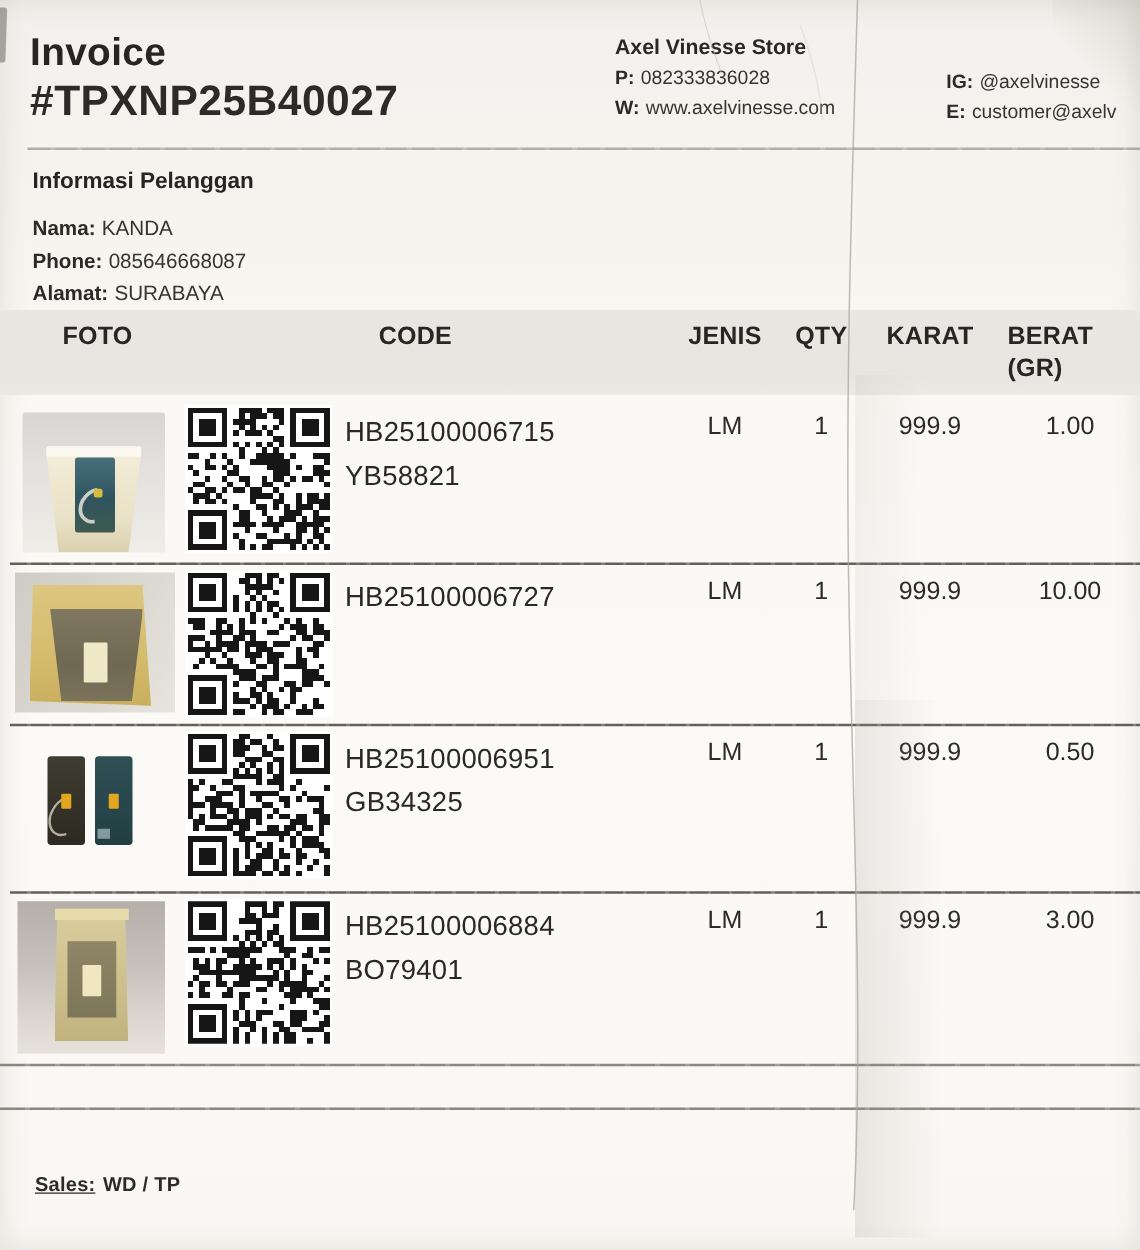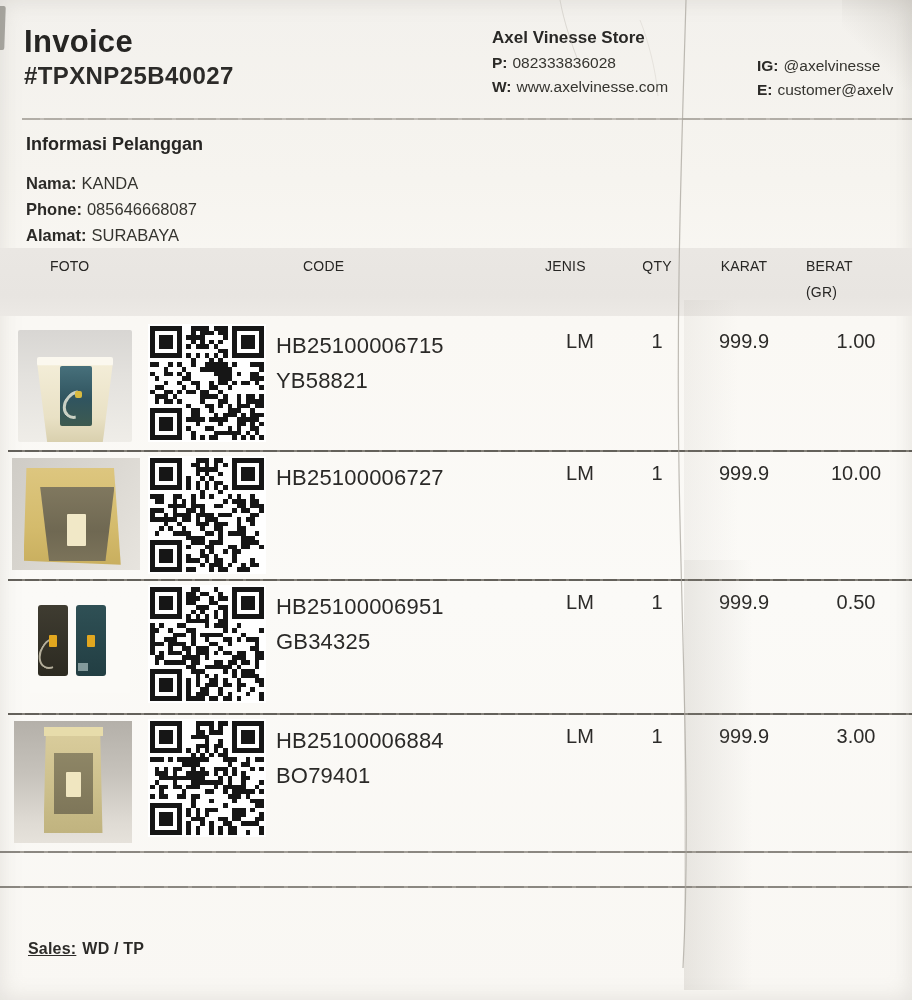--- a/index.html
+++ b/index.html
@@ -2,43 +2,43 @@
 <html><head>
 <meta charset="utf-8">
 <style>
   html,body{margin:0;padding:0;background:#e8e5e0;}
   body{width:912px;height:1000px;overflow:hidden;font-family:"Liberation Sans",sans-serif;color:#2e2d2b;}
   #paper{position:relative;width:912px;height:1000px;overflow:hidden;
     background:linear-gradient(180deg,#f3f1ed 0%,#f6f4ef 18%,#faf8f4 32%,#fbfaf7 60%,#f9f7f3 100%);
     box-shadow:inset 0 0 22px rgba(120,114,104,.18);}
   
   .invoice-title{position:absolute;left:24px;top:24px;font-size:31px;font-weight:700;letter-spacing:.3px;color:#262523;}
-  .invoice-number{position:absolute;left:24px;top:62px;font-size:24px;font-weight:600;letter-spacing:.4px;color:#2c2b29;}
+  .invoice-number{position:absolute;left:24px;top:62px;font-size:34px;font-weight:600;letter-spacing:.4px;color:#2c2b29;}
   .store-name{position:absolute;left:492px;top:28px;font-size:17px;font-weight:700;color:#292826;}
   .info-line{position:absolute;font-size:15.5px;color:#35342f;white-space:nowrap;}
   .info-line .lbl{font-weight:700;margin-right:5px;color:#2b2a27;}
   .store-phone{left:492px;top:54px;}
   .store-web{left:492px;top:78px;}
   .store-ig{left:757px;top:57px;}
   .store-email{left:757px;top:81px;width:155px;overflow:hidden;}
   .hr-thin{position:absolute;left:22px;right:0;top:118px;height:2px;opacity:.65;
     background:repeating-linear-gradient(90deg,#8d8880 0 18px,#a5a099 18px 22px);}
   
   .cust-heading{position:absolute;left:26px;top:134px;font-size:18px;font-weight:700;color:#262523;}
   .cust-line{font-size:16.5px;}
   .cust-name{position:absolute;left:26px;top:174px;}
   .cust-phone{position:absolute;left:26px;top:200px;}
   .cust-address{position:absolute;left:26px;top:226px;}
   
   .thead{position:absolute;left:0;top:248px;width:912px;height:68px;
     background:linear-gradient(180deg,#eae7e3 0%,#e8e5e1 70%,#ece9e5 100%);}
-  .th{position:absolute;top:10px;font-size:14px;font-weight:400;letter-spacing:.2px;color:#272624;}
+  .th{position:absolute;top:10px;font-size:20px;font-weight:700;letter-spacing:.2px;color:#272624;}
   .th-foto{left:50px;}
   .th-code{left:303px;}
-  .th-jenis{left:545px;width:70px;}
+  .th-jenis{left:545px;width:70px;text-align:center;}
   .th-qty{left:627px;width:60px;text-align:center;}
   .th-karat{left:704px;width:80px;text-align:center;}
   .th-berat{left:806px;width:100px;}
   .th-gr{top:36px;}
   
   .row{position:absolute;left:0;width:912px;}
   .code{position:absolute;left:276px;top:8px;font-size:22px;line-height:35px;color:#2a2927;letter-spacing:.2px;}
   .val{position:absolute;top:10px;font-size:20px;color:#2c2b29;text-align:center;}
   .col-jenis{left:545px;width:70px;}
   .col-qty{left:627px;width:60px;}

